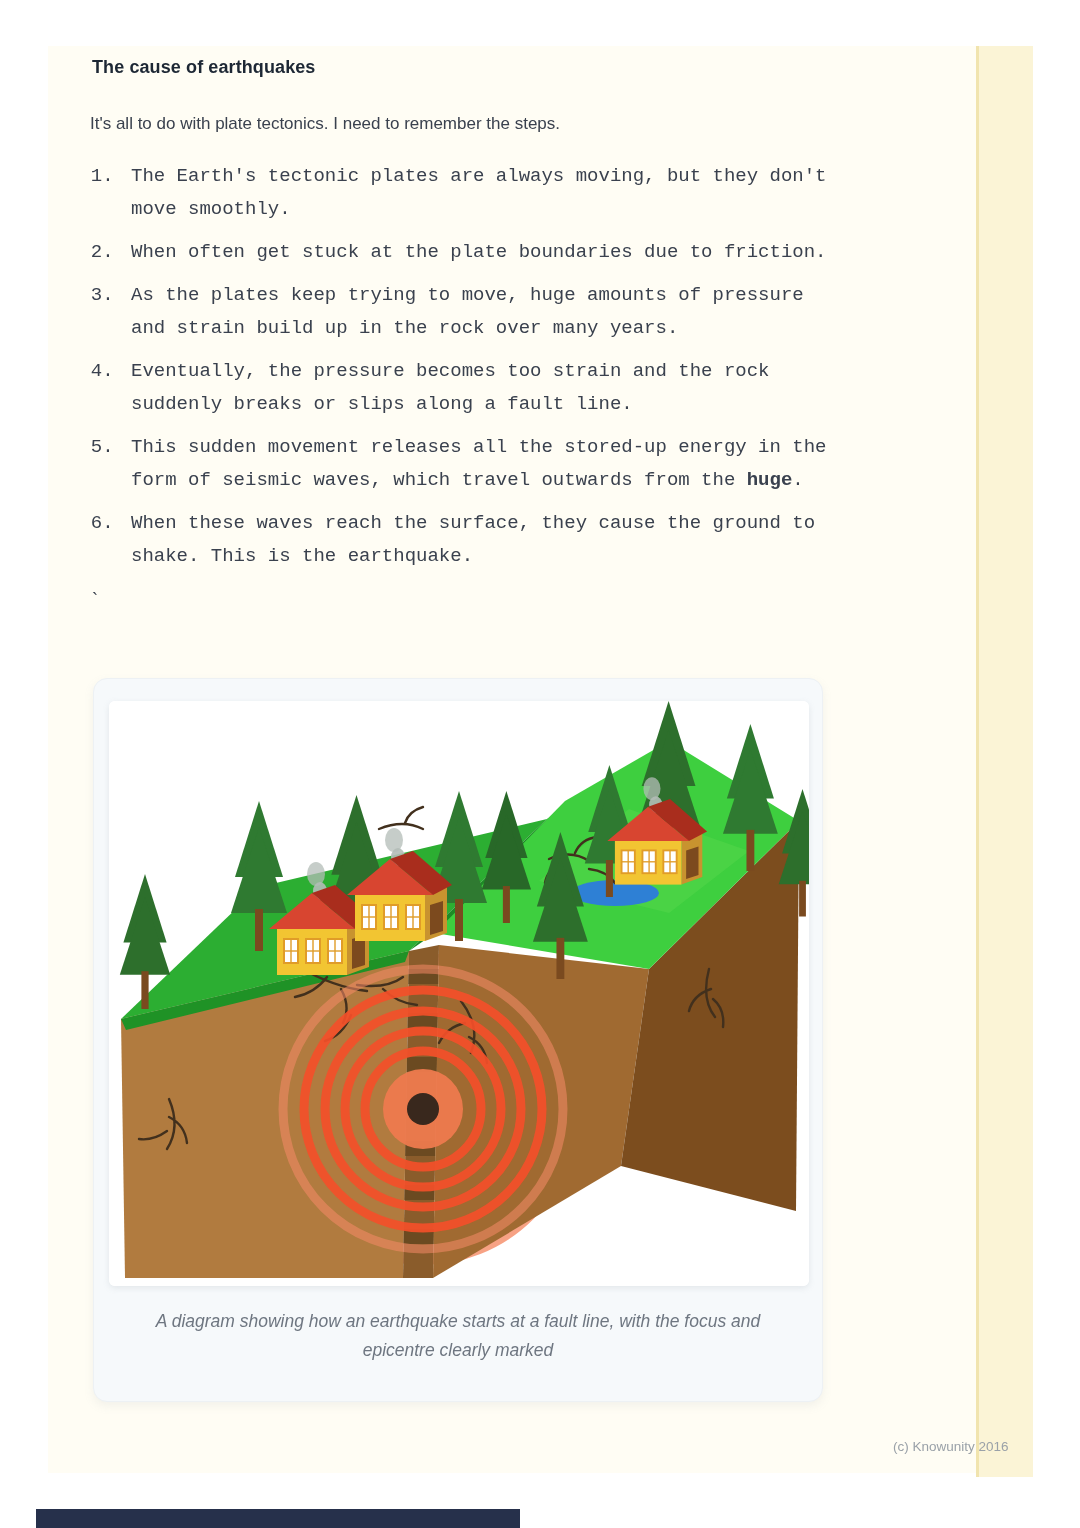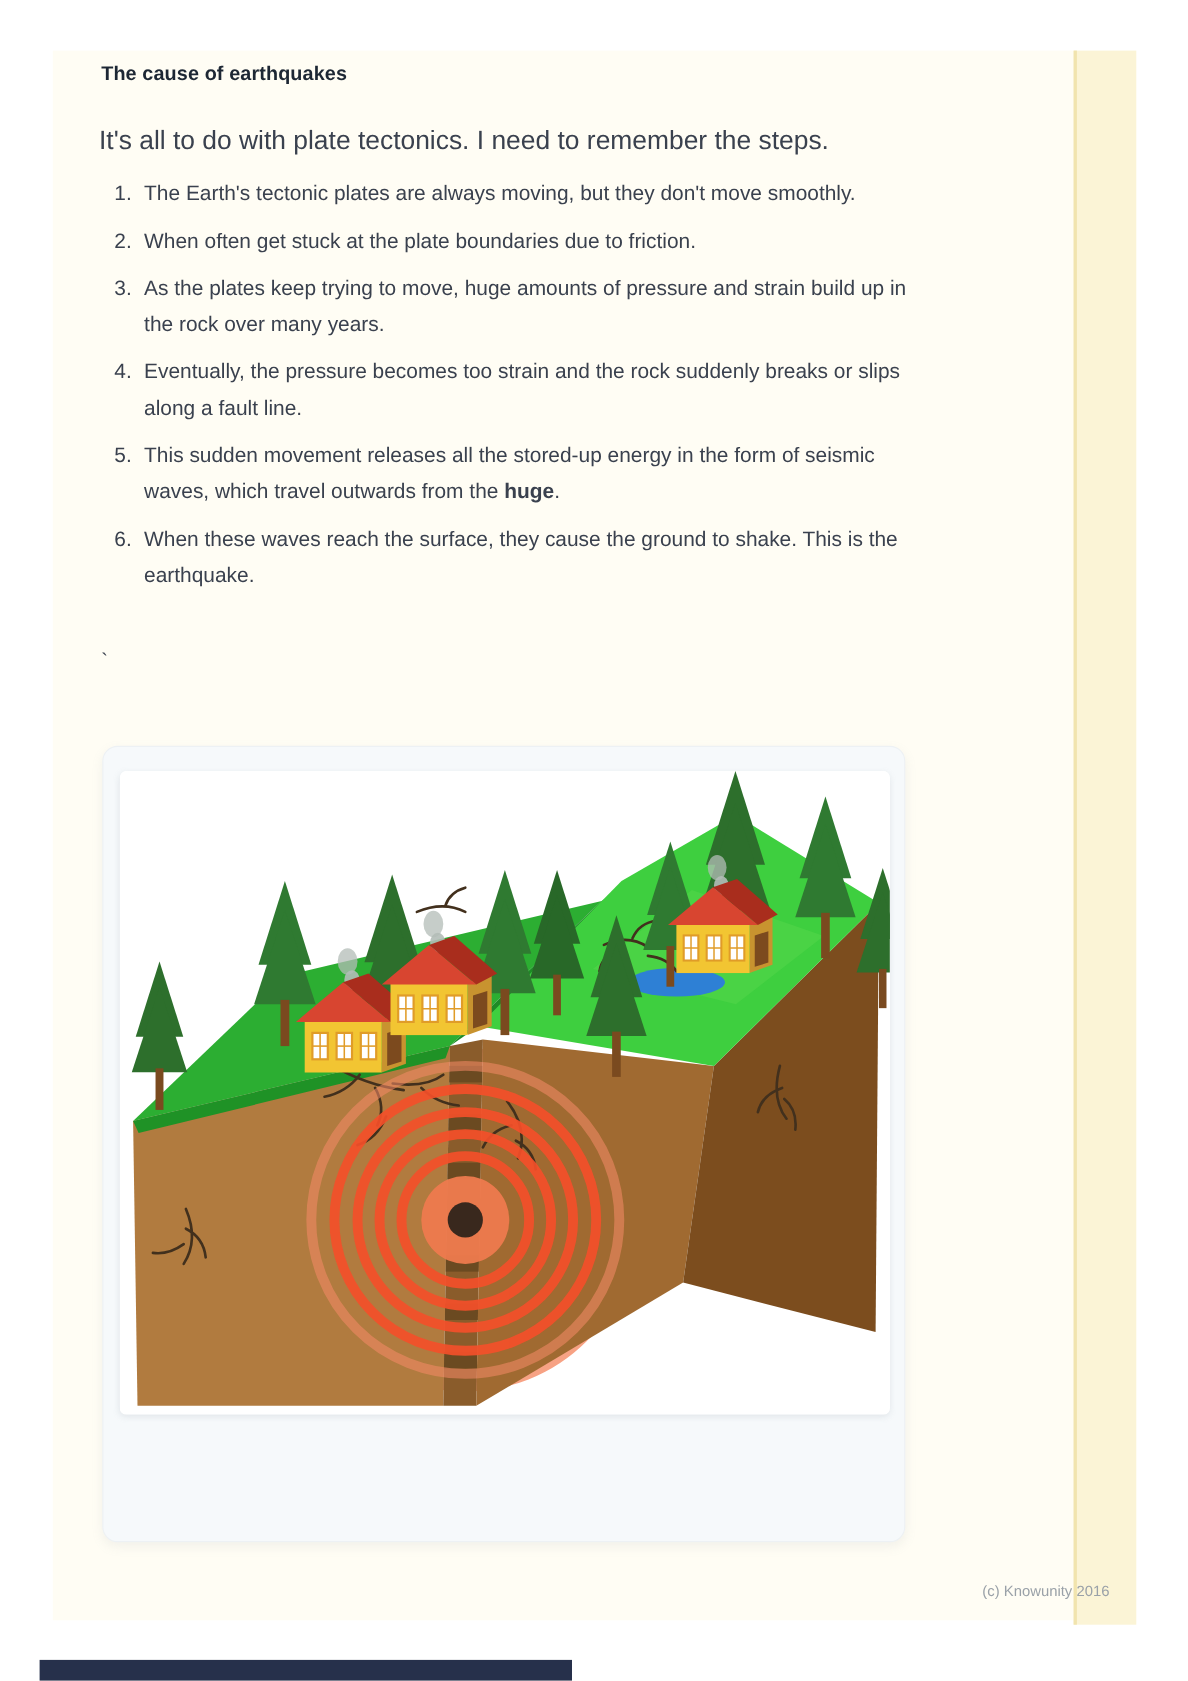--- a/index.html
+++ b/index.html
@@ -16,26 +16,26 @@
   .side-bar{
     position:absolute;left:976px;top:46px;width:57px;height:1431px;
     background:#FBF4D6;border-left:3px solid #F1E4AE;box-sizing:border-box;
   }
   .title{
     position:absolute;left:92px;top:57px;
     font-size:18px;font-weight:bold;color:#1d2734;letter-spacing:.1px;
   }
   .intro{
     position:absolute;left:90px;top:114px;
-    font-size:24px;color:#3a414e;
+    font-size:17px;color:#3a414e;
   }
   ol.steps{
     position:absolute;left:90px;top:160px;width:712px;
     margin:0;padding:0 0 0 35px;
-    font-size:19px;color:#3a414e;
+    font-size:19px;color:#3a414e;font-family:Liberation Mono, monospace;
   }
   ol.steps li{
     line-height:33px;margin-bottom:10px;padding-left:6px;
   }
   .stray{
     position:absolute;left:92px;top:590px;font-size:18px;color:#3a414e;
   }
   .figure-card{
     position:absolute;left:93px;top:678px;width:730px;height:724px;
     background:#F6F9FB;border:1px solid #EDF1F4;border-radius:14px;
@@ -196,16 +196,19 @@
         <use href="#tree-proto" transform="translate(668,88) scale(0.85)" fill="#2D6F2C"></use>
       </g>
 
       <g>
         <use href="#house-proto" transform="translate(166,186)"></use>
         <use href="#house-proto" transform="translate(244,152)"></use>
         <use href="#house-proto" transform="translate(504,100) scale(0.95)"></use>
       </g>
     </svg>
   </div>
+  <div class="figure-caption">
+    <span>A diagram showing how an earthquake starts at a fault line, with the focus and epicentre clearly marked</span>
+  </div>
 </div>
 
 <div class="copyright">(c) Knowunity 2016</div>
 <div class="bottom-bar"></div>
 
 </body></html>

